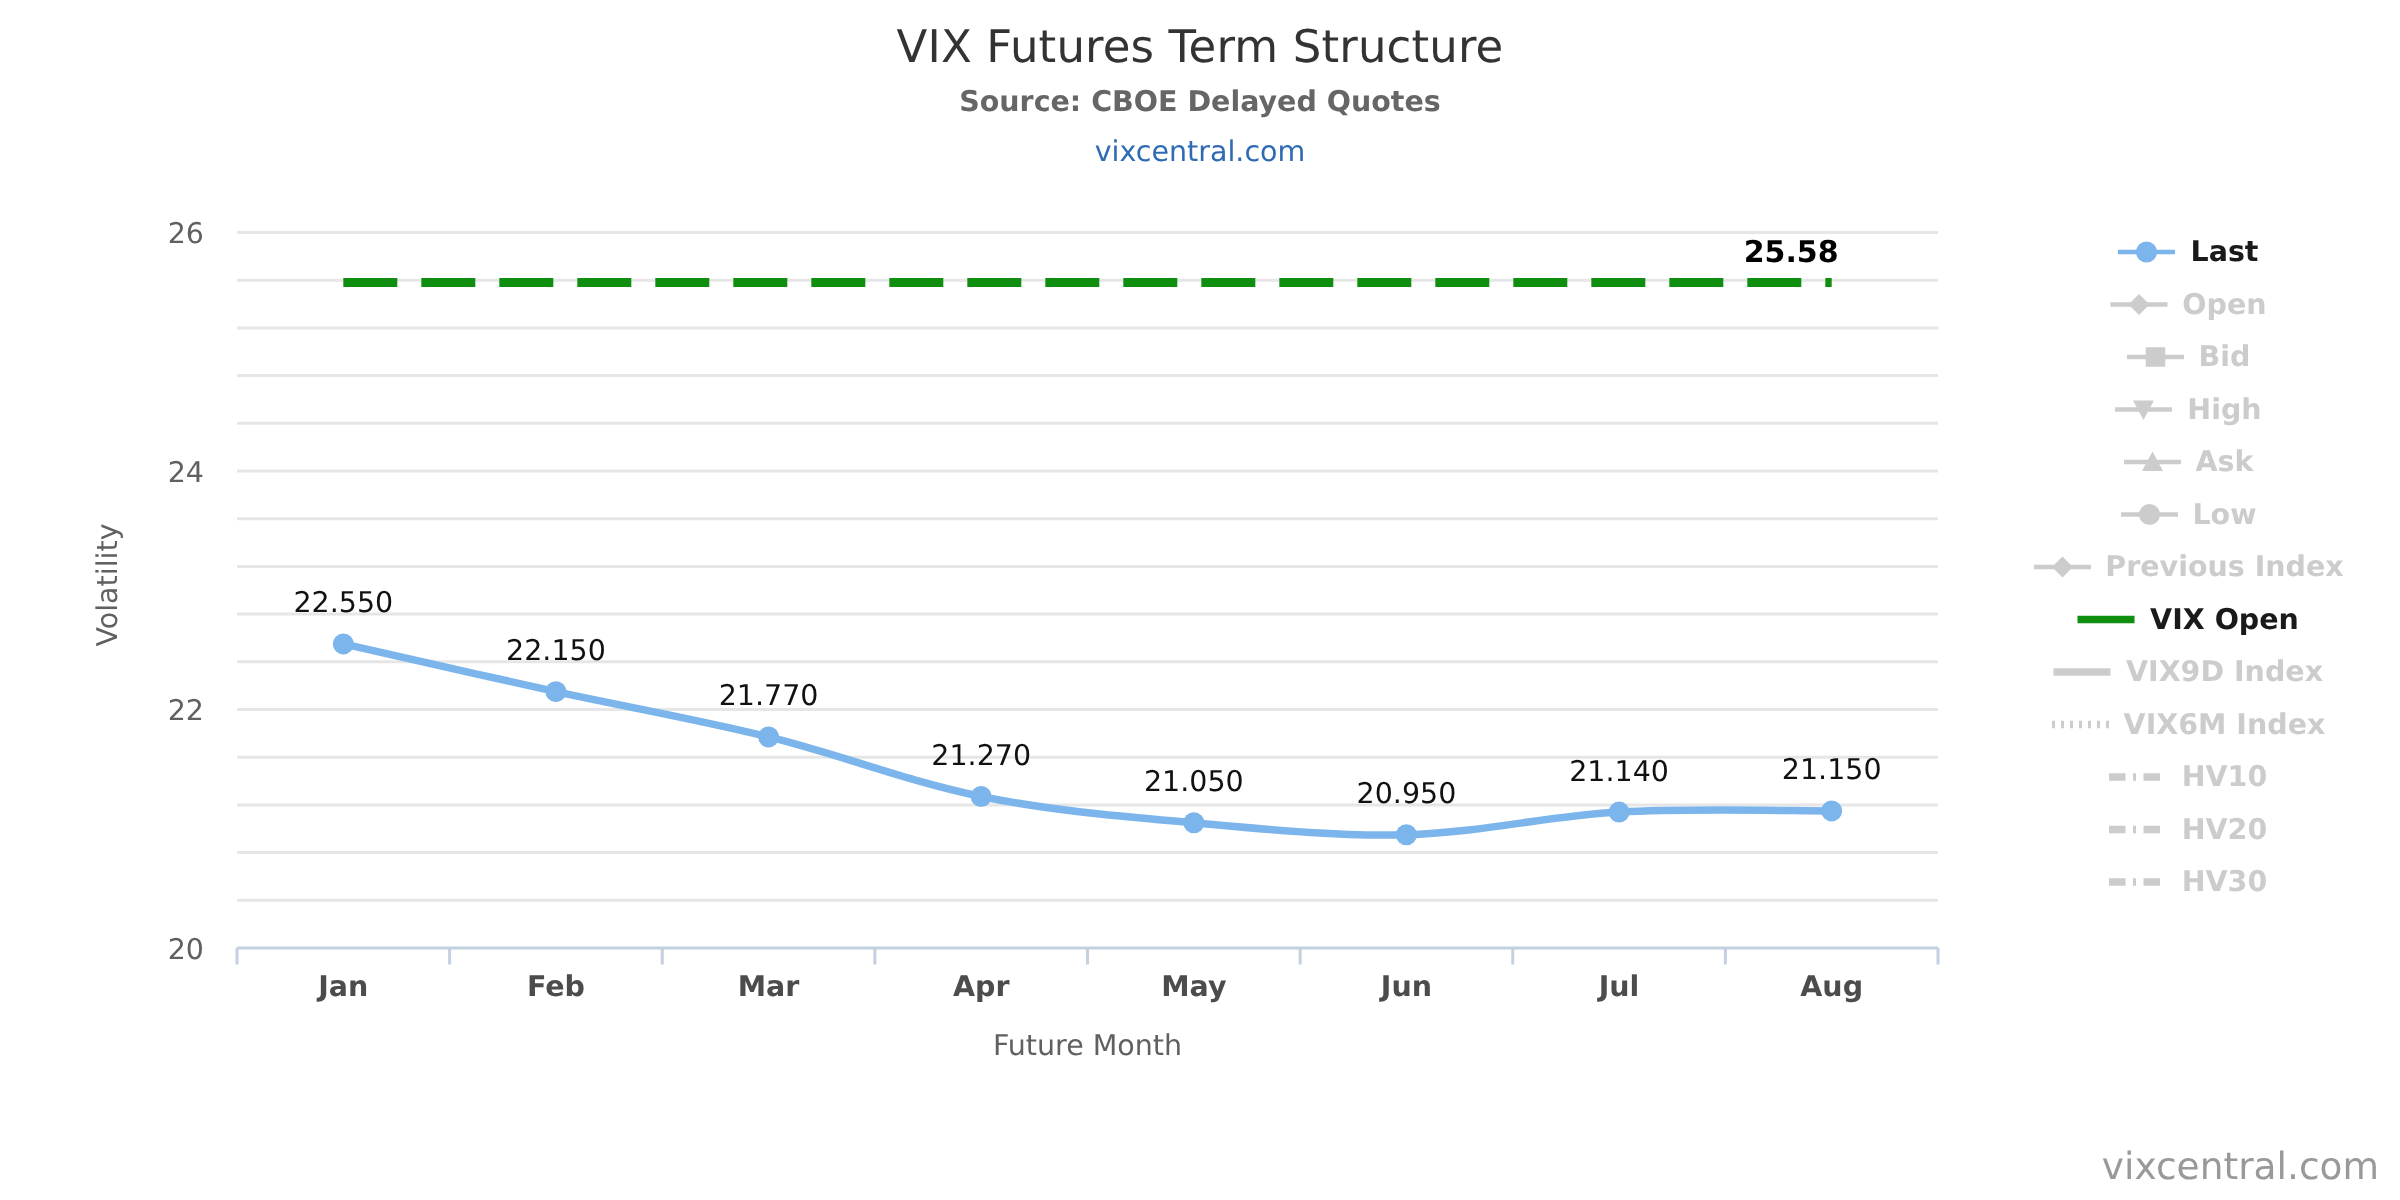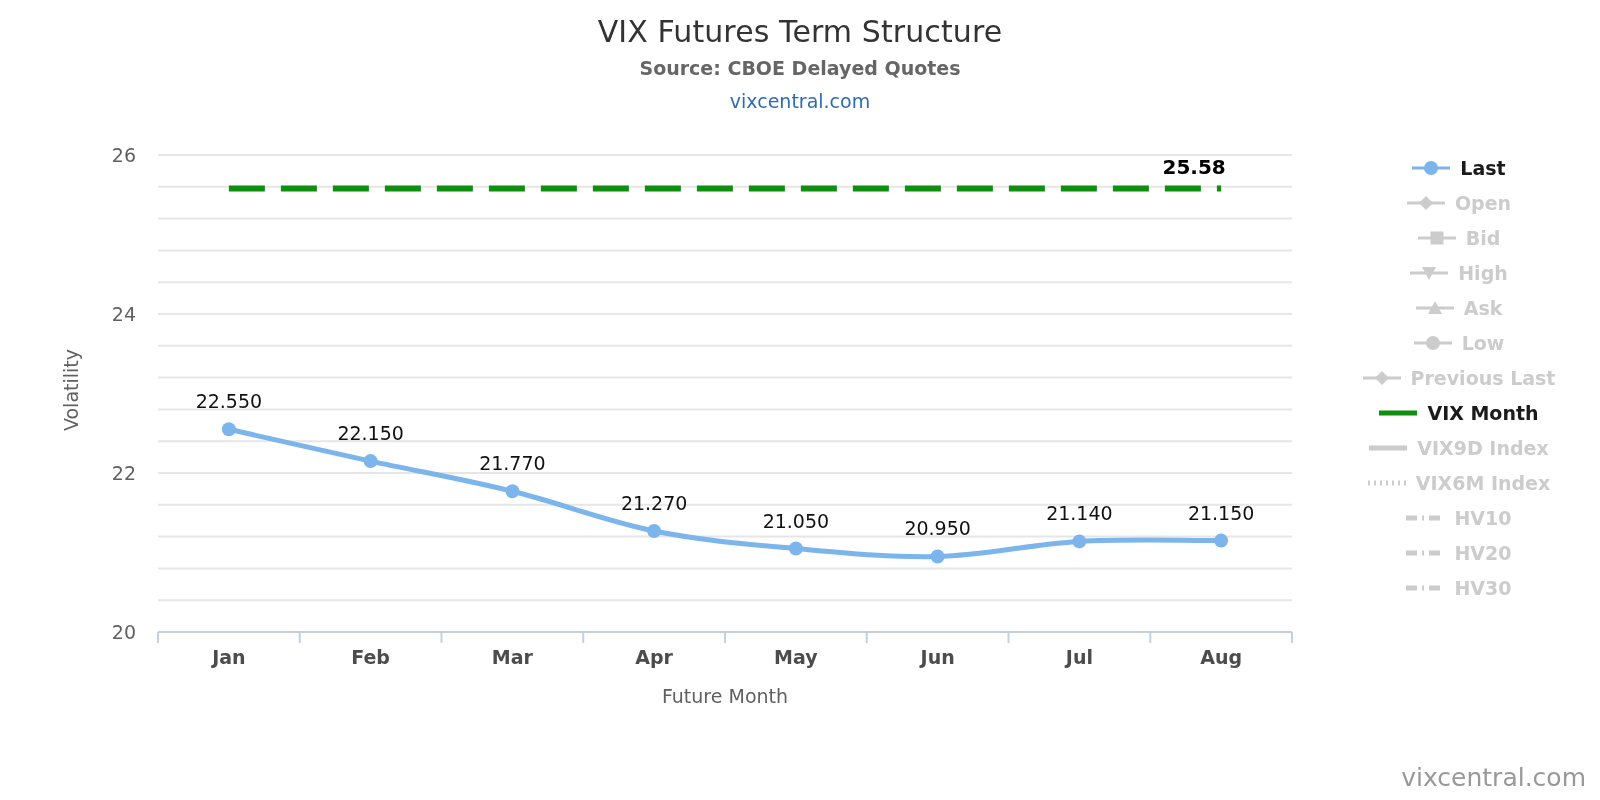--- a/index.html
+++ b/index.html
@@ -265,29 +265,29 @@
       </span>
       <span class="legend-label">Low</span>
     </div>
     <div class="legend-item inactive">
       <span class="legend-symbol">
         <svg width="42" height="20">
           <line x1="2" x2="40" y1="10" y2="10" stroke="#cccccc" stroke-width="3"></line>
           <polygon points="21,3 28,10 21,17 14,10" fill="#cccccc"></polygon>
         </svg>
       </span>
-      <span class="legend-label">Previous Last</span>
+      <span class="legend-label">Previous Index</span>
     </div>
     <div class="legend-item active">
       <span class="legend-symbol">
         <svg width="42" height="20">
           <line x1="2" x2="40" y1="10" y2="10" stroke="#108e10" stroke-width="5"></line>
         </svg>
       </span>
-      <span class="legend-label">VIX Month</span>
+      <span class="legend-label">VIX Open</span>
     </div>
     <div class="legend-item inactive">
       <span class="legend-symbol">
         <svg width="42" height="20">
           <line x1="2" x2="40" y1="10" y2="10" stroke="#cccccc" stroke-width="5"></line>
         </svg>
       </span>
       <span class="legend-label">VIX9D Index</span>
     </div>
     <div class="legend-item inactive">

